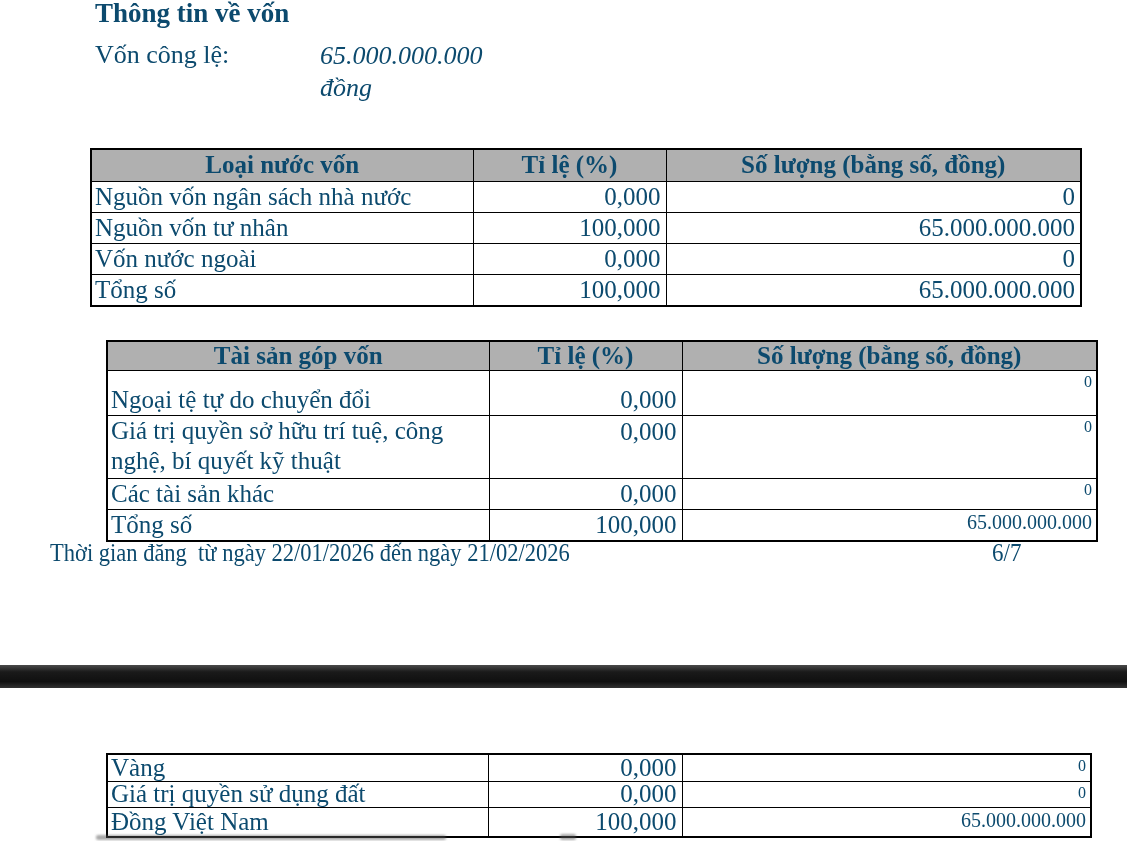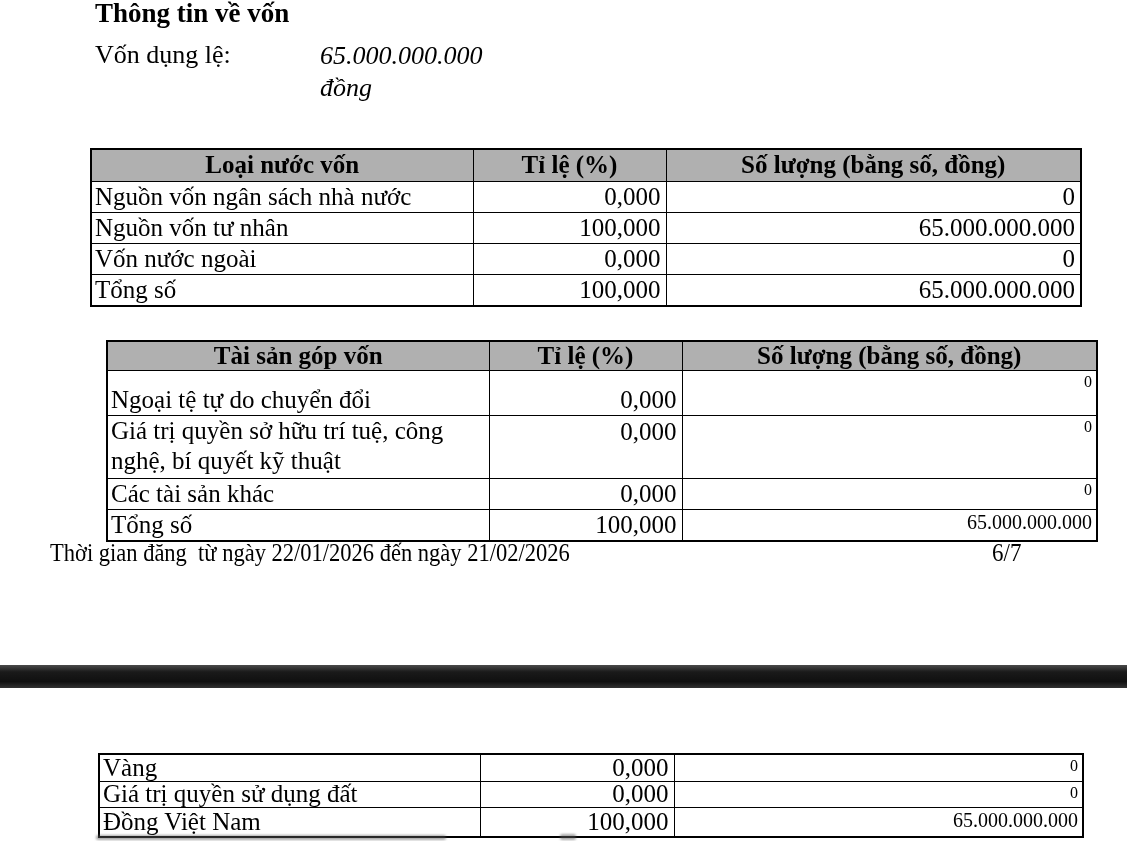--- a/index.html
+++ b/index.html
@@ -1,19 +1,19 @@
 <!DOCTYPE html>
 <html><head>
 <meta charset="utf-8">
 <style>
   * { margin:0; padding:0; box-sizing:border-box; }
   html,body { background:#ffffff; }
   .page {
     position:relative; width:1127px; height:841px; background:#ffffff;
-    overflow:hidden; color:#000000;
+    overflow:hidden; color:#0c4a6e;
     font-family:"Liberation Serif", "DejaVu Serif", serif;
   }
   .doc-title { position:absolute; left:95px; top:-2px; font-size:27px; font-weight:bold; line-height:30px; }
   .charter-label { position:absolute; left:95px; top:40px; font-size:26px; line-height:30px; }
   .charter-value { position:absolute; left:320px; top:40px; width:230px; font-size:26px; font-style:italic; line-height:32px; }
 
   table.cap { position:absolute; border-collapse:collapse; table-layout:fixed; }
   table.cap td, table.cap th { border:1px solid #000; overflow:hidden; }
   table.cap { border:2px solid #000; }
   table.cap th {
@@ -40,21 +40,21 @@
     background:linear-gradient(180deg,#4a4a4a 0%,#1a1a1a 30%,#101010 72%,#323232 100%);
   }
   .cutoff-smudge { position:absolute; background:rgba(85,85,85,0.5); filter:blur(1.3px); border-radius:2px; }
 </style>
 </head>
 <body>
 
 <div class="page">
 
   <div class="doc-title">Thông tin về vốn</div>
-  <div class="charter-label">Vốn dụng lệ:</div>
+  <div class="charter-label">Vốn công lệ:</div>
   <div class="charter-value">
     <div>65.000.000.000</div>
     <div>đồng</div>
   </div>
 
   <table class="cap" style="left:90px; top:148px; width:990px;">
     <colgroup>
         <col style="width:382px">
         <col style="width:193px">
         <col style="width:415px">
@@ -125,21 +125,21 @@
         <td class="amt-md">65.000.000.000</td>
       </tr>
     </tbody>
   </table>
 
   <div class="footer-left">Thời gian đăng  từ ngày 22/01/2026 đến ngày 21/02/2026</div>
   <div class="footer-right">6/7</div>
 
   <div class="page-separator"></div>
 
-  <table class="cap" style="left:98px; top:753px; width:984px;border-radius:18px;">
+  <table class="cap" style="left:106px; top:753px; width:984px;border-radius:18px;">
     <colgroup>
         <col style="width:381px">
         <col style="width:194px">
         <col style="width:409px">
       </colgroup>
     <tbody>
       <tr style="height:26px">
         <td class="lbl" style="line-height:25px">Vàng</td>
         <td class="num" style="line-height:25px">0,000</td>
         <td class="amt-sm">0</td>

